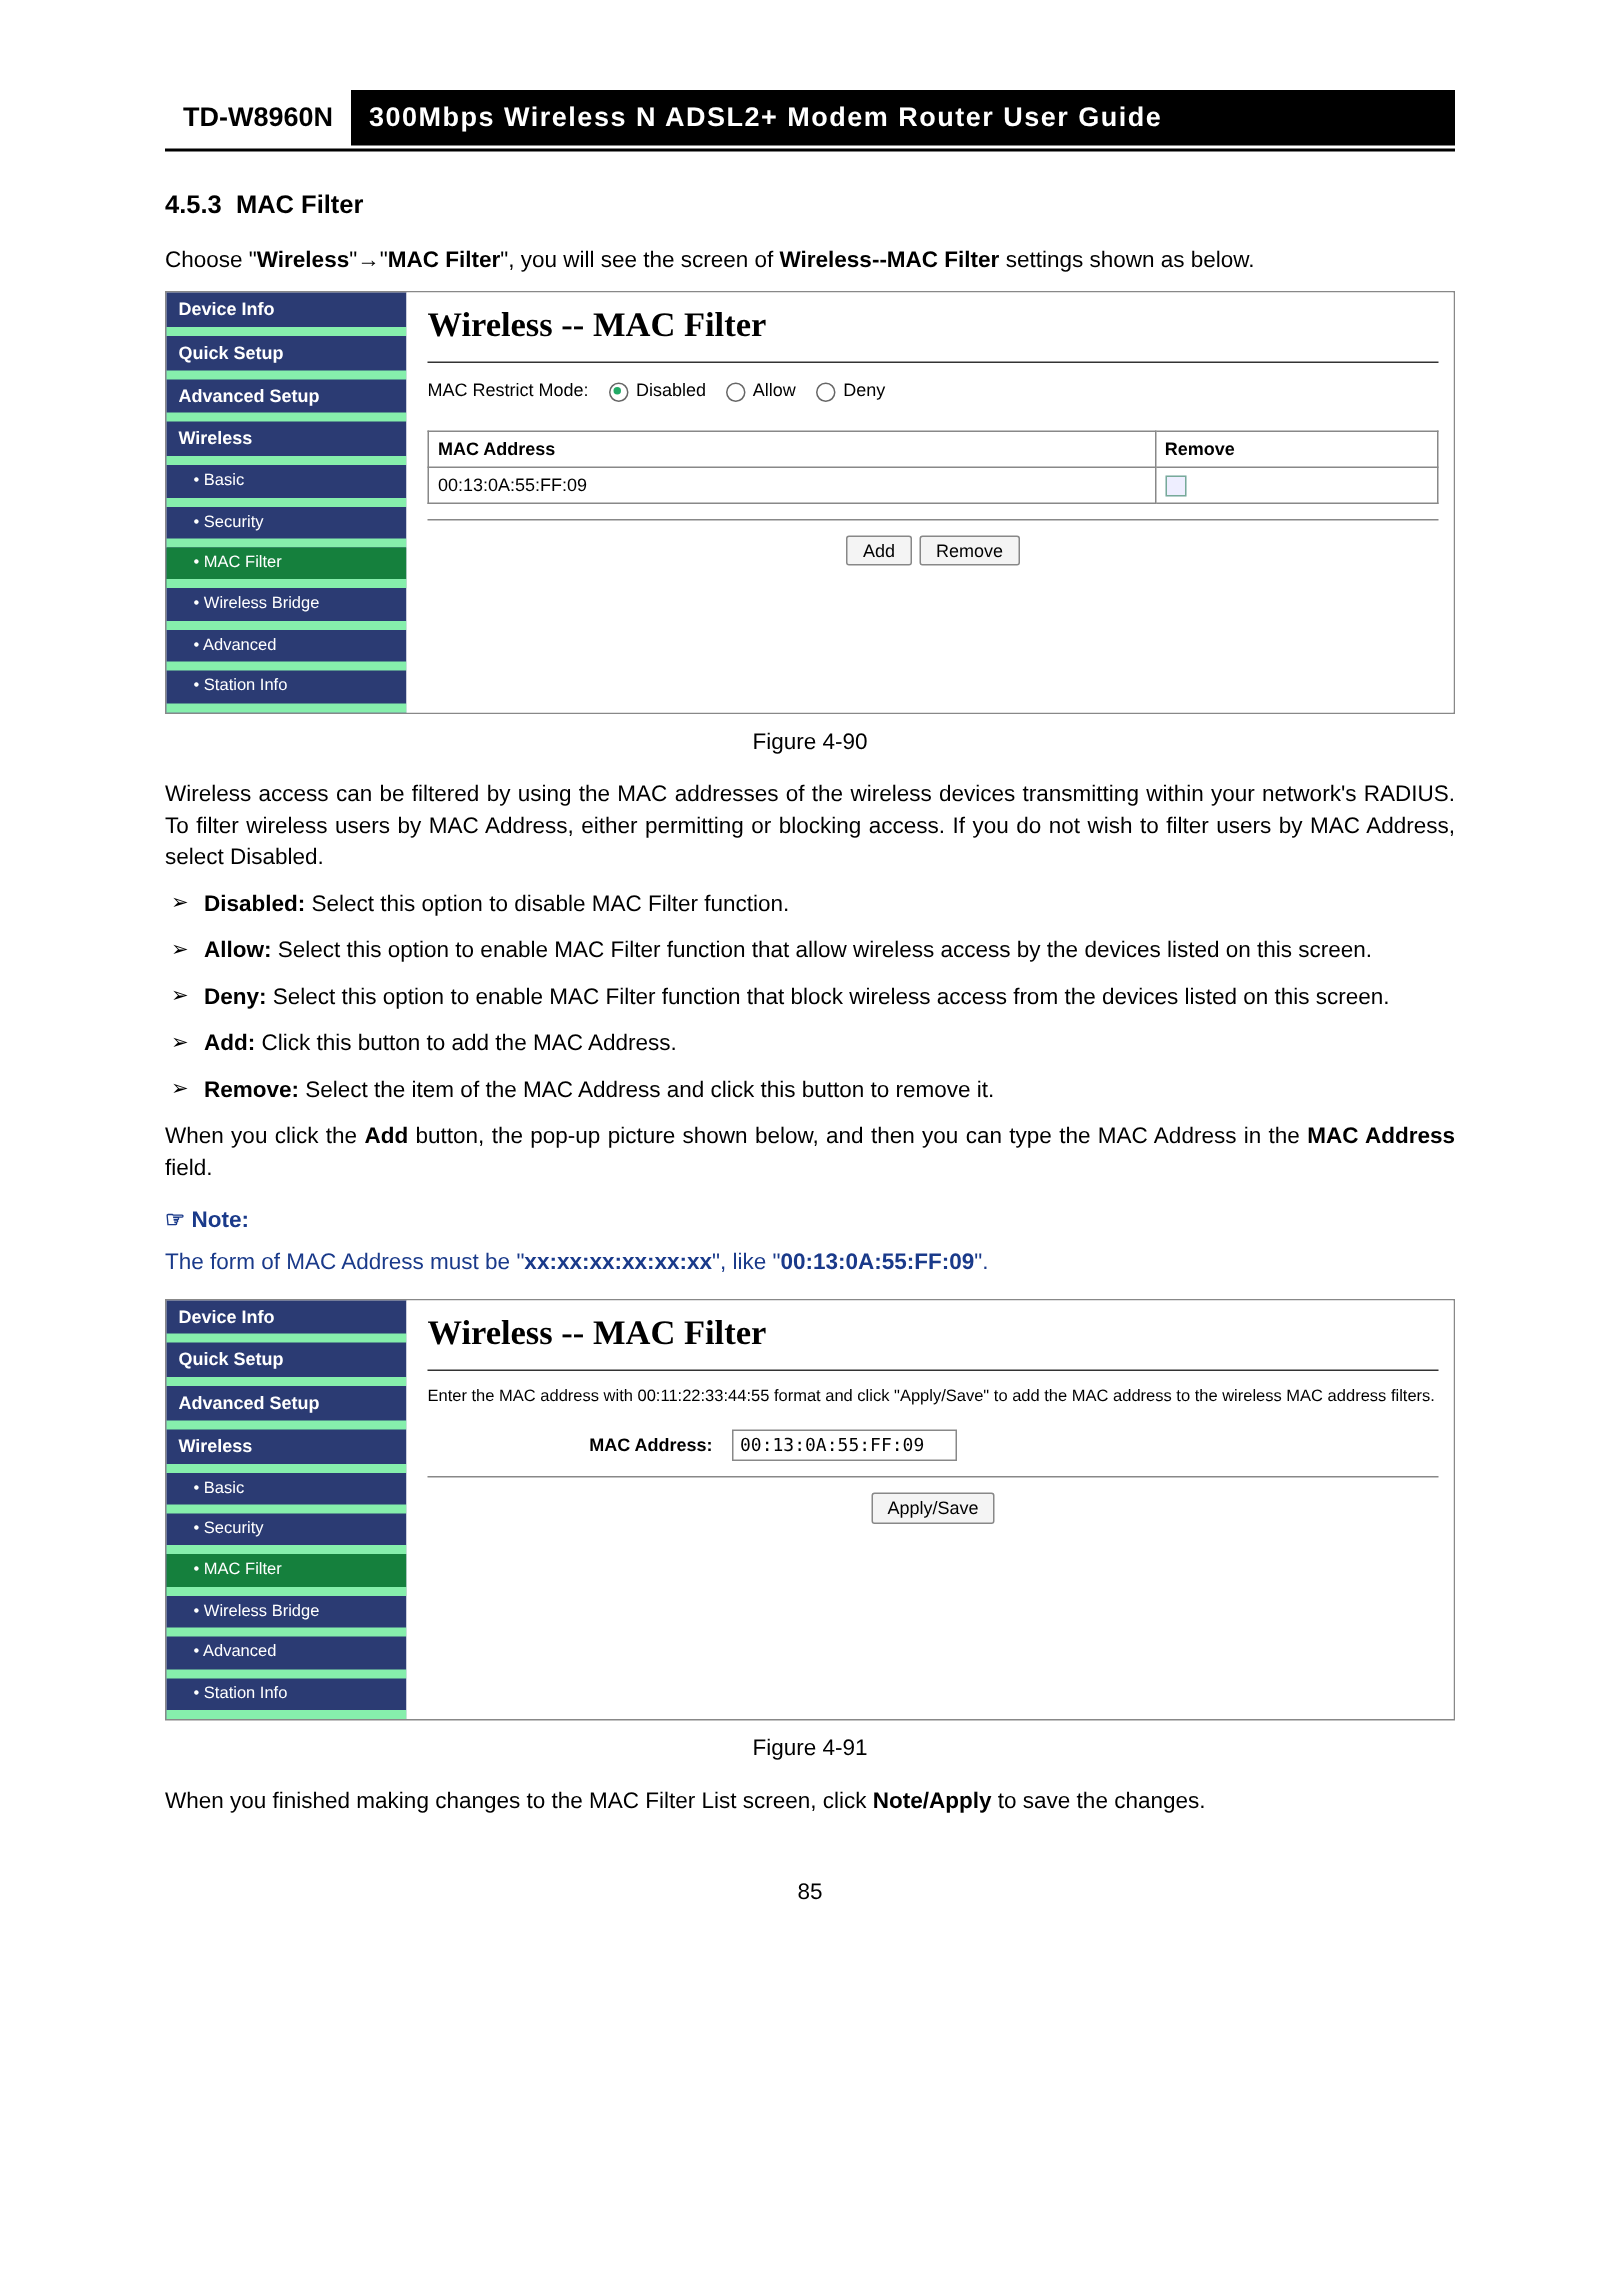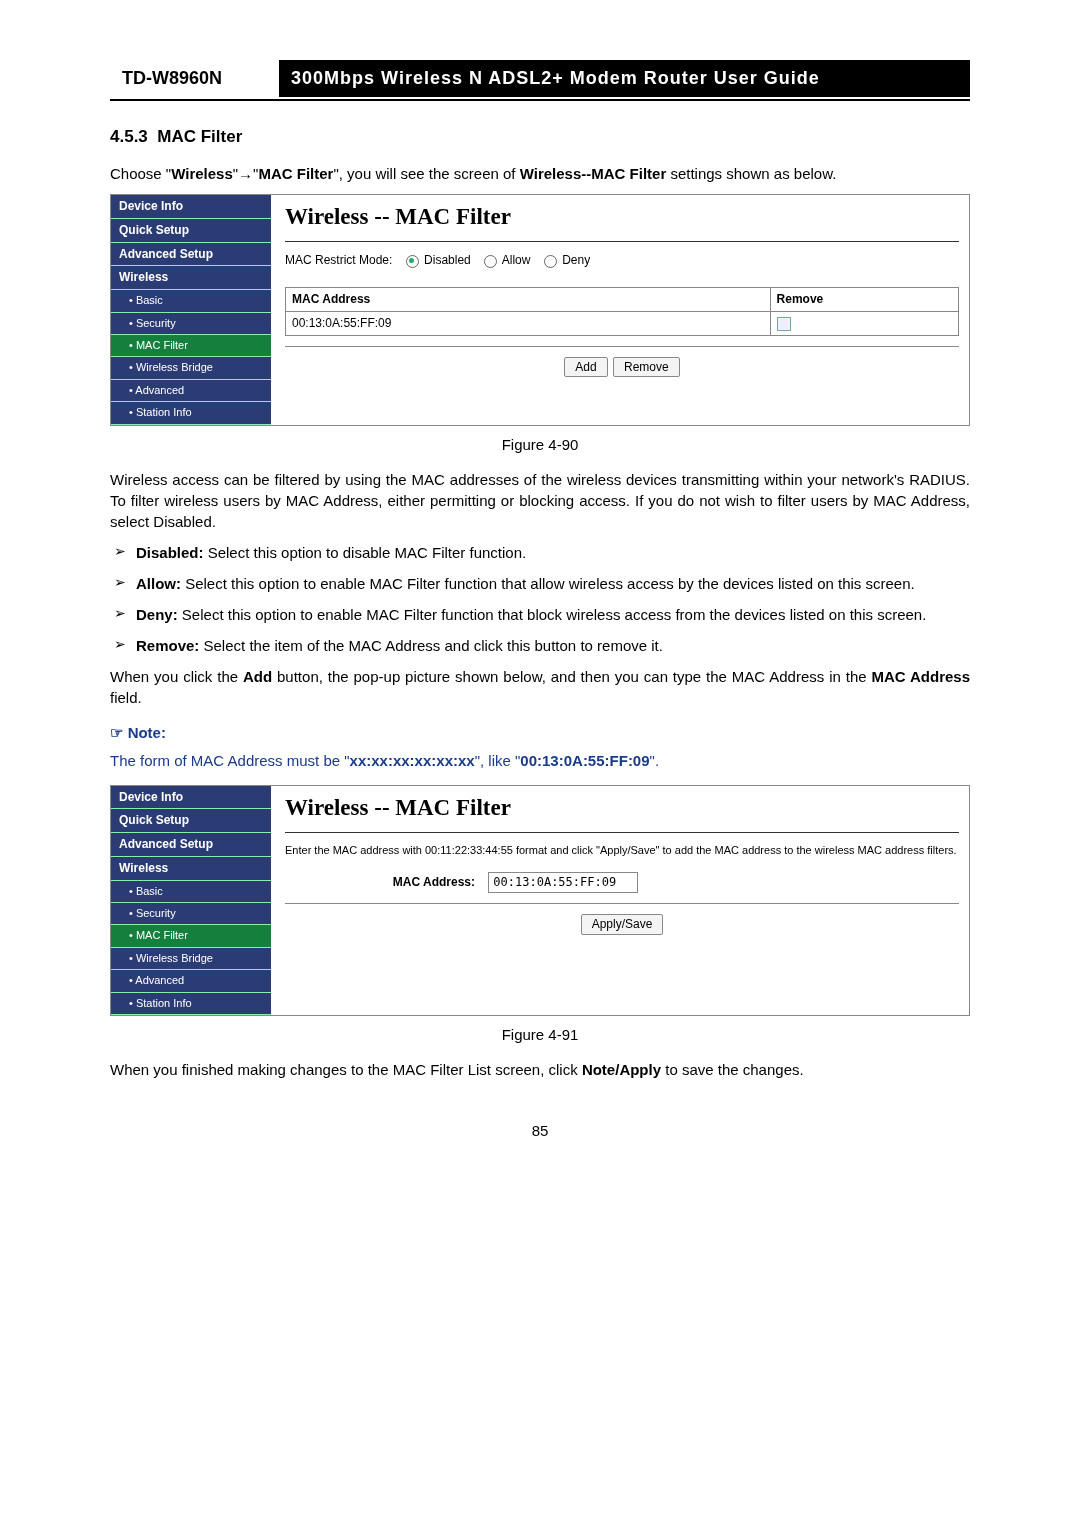--- a/index.html
+++ b/index.html
@@ -10,21 +10,20 @@
     font-size: 15px;
     color: #000;
     line-height: 1.4;
   }
   .header-bar {
     display: flex;
     border-bottom: 2px solid #000;
     padding-bottom: 2px;
     margin-bottom: 20px;
     align-items: flex-start;
-    gap: 45px;
   }
   .header-model {
     font-weight: bold;
     font-size: 18px;
     padding: 6px 12px;
     background: #fff;
     white-space: nowrap;
   }
   .header-title {
     font-weight: bold;
@@ -48,21 +47,21 @@
     font-size: 12px;
   }
   .nav {
     width: 160px;
     background: #2b3b73;
     color: #fff;
     flex-shrink: 0;
   }
   .nav-item {
     padding: 3px 8px;
-    border-bottom: 1px solid #86efac;
+    border-bottom: 6px solid #86efac;
     font-size: 12px;
   }
   .nav-item.bold { font-weight: bold; }
   .nav-sub { padding-left: 18px; font-size: 11px; }
   .nav-active { background: #15803d; }
   .content {
     flex: 1;
     background: #fff;
     padding: 4px 10px 10px 14px;
     position: relative;
@@ -163,20 +162,21 @@
   </div>
 </div>
 <div class="fig-caption">Figure 4-90</div>
 
 <p>Wireless access can be filtered by using the MAC addresses of the wireless devices transmitting within your network's RADIUS. To filter wireless users by MAC Address, either permitting or blocking access. If you do not wish to filter users by MAC Address, select Disabled.</p>
 
 <ul class="arrows" id="bullets">
     <li><b>Disabled:</b> Select this option to disable MAC Filter function.</li>
     <li><b>Allow:</b> Select this option to enable MAC Filter function that allow wireless access by the devices listed on this screen.</li>
     <li><b>Deny:</b> Select this option to enable MAC Filter function that block wireless access from the devices listed on this screen.</li>
+    <li><b>Add:</b> Click this button to add the MAC Address.</li>
     <li><b>Remove:</b> Select the item of the MAC Address and click this button to remove it.</li>
   </ul>
 
 <p>
   <span>When you click the </span><b>Add</b><span> button, the pop-up picture shown below, and then you can type the MAC Address in the </span><b>MAC Address</b><span> field.</span>
 </p>
 
 <div class="note-head"><span class="hand">☞</span>&nbsp;<span>Note:</span></div>
 <div class="note-body">
   <span>The form of MAC Address must be "</span><b>xx:xx:xx:xx:xx:xx</b><span>", like "</span><b>00:13:0A:55:FF:09</b><span>".</span>

